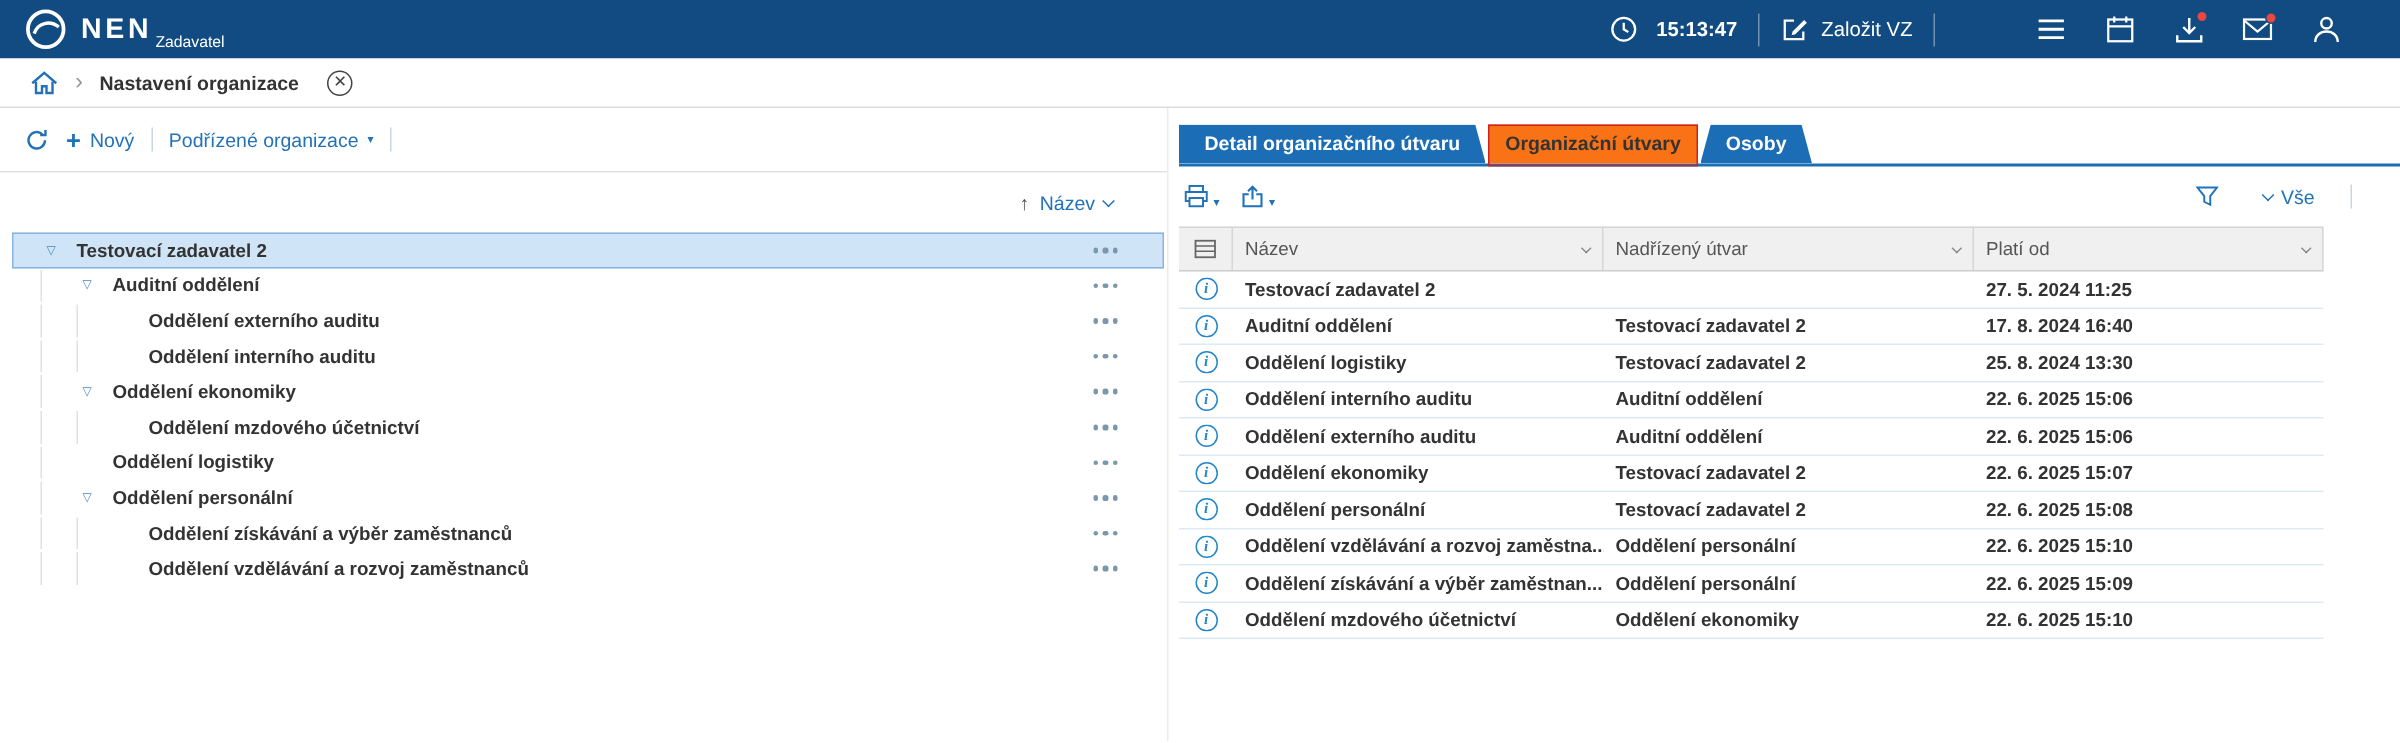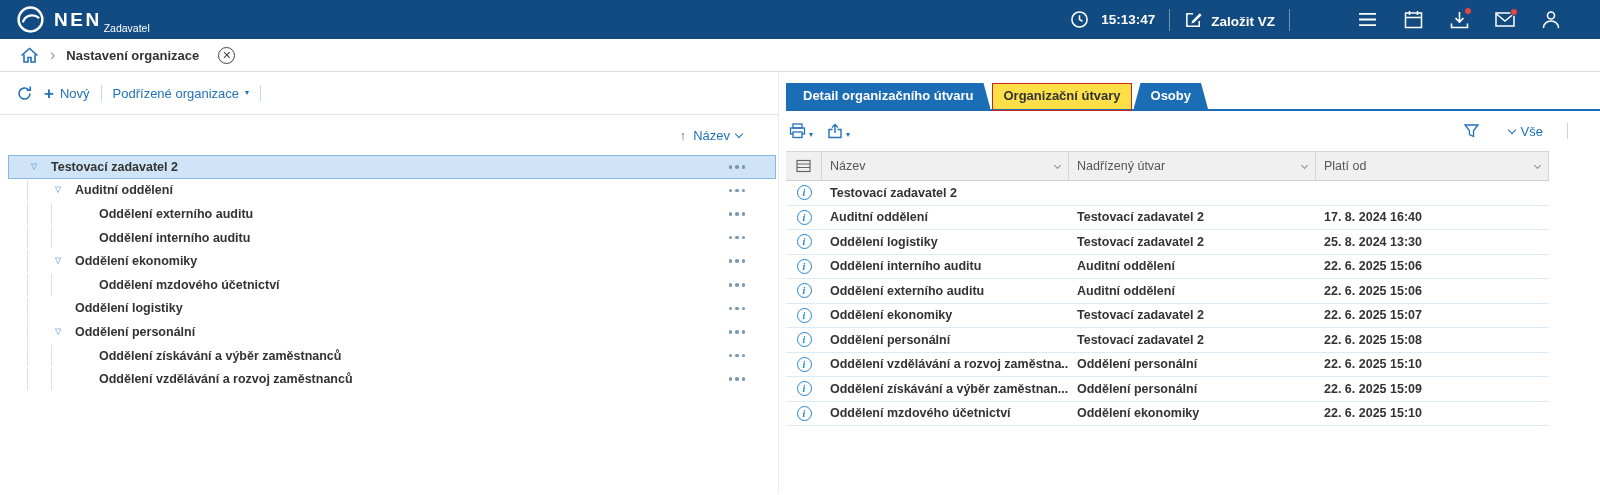--- a/index.html
+++ b/index.html
@@ -20,21 +20,21 @@
   
   .topbar{height:39px;background:var(--topbar);display:flex;align-items:center;
           justify-content:space-between;padding:0 26px 0 16px;color:#fff}
   .brand{display:flex;align-items:center;gap:9px}
   .brand-text{display:flex;align-items:flex-end}
   .brand-name{font-size:19px;font-weight:bold;letter-spacing:2.5px}
   .brand-sub{font-size:10.5px;position:relative;top:3px;margin-left:2px}
   .tb-right{display:flex;align-items:center}
   .tb-time{display:flex;align-items:center;gap:12px;font-weight:bold;font-size:13.5px}
   .tb-sep{width:1px;height:22px;background:rgba(255,255,255,.4);margin:0 14px}
-  .tb-btn{display:flex;align-items:flex-end;gap:8px;font-weight:bold;font-size:13.5px;
+  .tb-btn{display:flex;align-items:center;gap:8px;font-weight:normal;font-size:13.5px;
           background:none;border:none;color:#fff;cursor:pointer;font-family:inherit}
   .icon-btn{width:46px;display:flex;justify-content:center;position:relative;
             background:none;border:none;cursor:pointer;padding:0}
   .tb-gap{width:40px}
   .dot{position:absolute;top:-4px;right:10px;width:8px;height:8px;border-radius:50%;
        background:#e8483f;border:1px solid var(--topbar)}
 
   
   .breadcrumb{height:33px;display:flex;align-items:center;gap:11px;padding-left:20px;
               border-bottom:1px solid #dcdcdc;background:#fff}
@@ -78,21 +78,21 @@
         background:none;border:none;cursor:pointer;padding:2px}
   .dots i{width:3.5px;height:3.5px;border-radius:50%;background:#7b97ab;display:block}
 
   
   .rp-tabs{display:flex;align-items:flex-end;gap:2px;padding-top:11px;
            border-bottom:2px solid var(--tab-blue)}
   .tab{height:26px;line-height:26px;padding:0 17px;font-weight:bold;font-size:13px;
        color:#fff;background:var(--tab-blue);cursor:pointer;white-space:nowrap}
   .tab.blue{clip-path:polygon(7px 0,calc(100% - 7px) 0,100% 100%,0 100%)}
   .tab.blue.first{clip-path:polygon(0 0,calc(100% - 7px) 0,100% 100%,0 100%)}
-  .tab.active{background:#fde047;color:#333;position:relative;padding:0 11px}
+  .tab.active{background:#f97316;color:#333;position:relative;padding:0 11px}
   .tab.active::after{content:"";position:absolute;left:0;right:0;top:0;bottom:-2px;
                      border:1.5px solid var(--highlight-red);pointer-events:none}
 
   
   .rp-toolbar{height:40px;display:flex;align-items:center;padding-left:3px}
   .tool{display:flex;align-items:flex-end;gap:3px;background:none;border:none;
         cursor:pointer;margin-right:14px;padding:0}
   .rp-spacer{flex:1}
   .vse{display:flex;align-items:center;gap:6px;color:var(--accent);background:none;
        border:none;cursor:pointer;font-family:inherit;font-size:13px;margin:0 24px 0 16px}
@@ -430,20 +430,21 @@
           <span class="chev gray"></span>
         </div>
       </div>
       <div id="grid-body">
           <div class="grid-row">
             <div class="gc gc-icon">
               <span class="info-i">i</span>
             </div>
             <div class="gc">Testovací zadavatel 2</div>
             <div class="gc"></div>
+            <div class="gc">27. 5. 2024 11:25</div>
           </div>
           <div class="grid-row">
             <div class="gc gc-icon">
               <span class="info-i">i</span>
             </div>
             <div class="gc">Auditní oddělení</div>
             <div class="gc">Testovací zadavatel 2</div>
             <div class="gc">17. 8. 2024 16:40</div>
           </div>
           <div class="grid-row">

